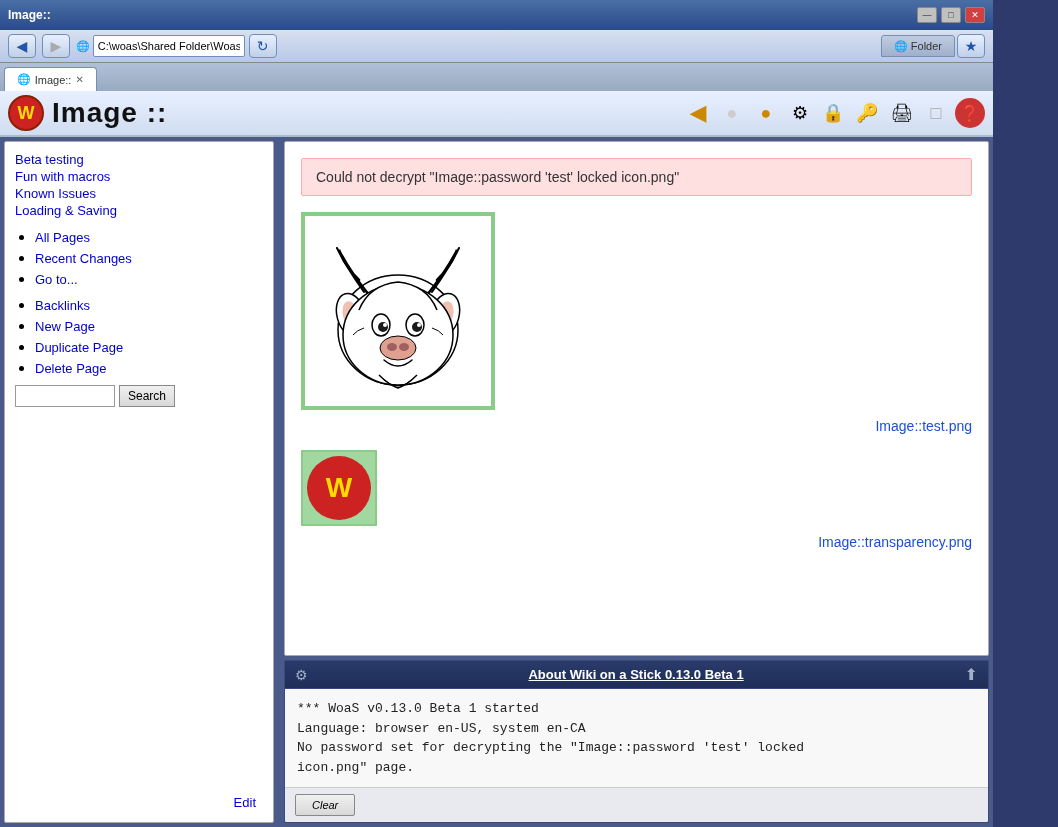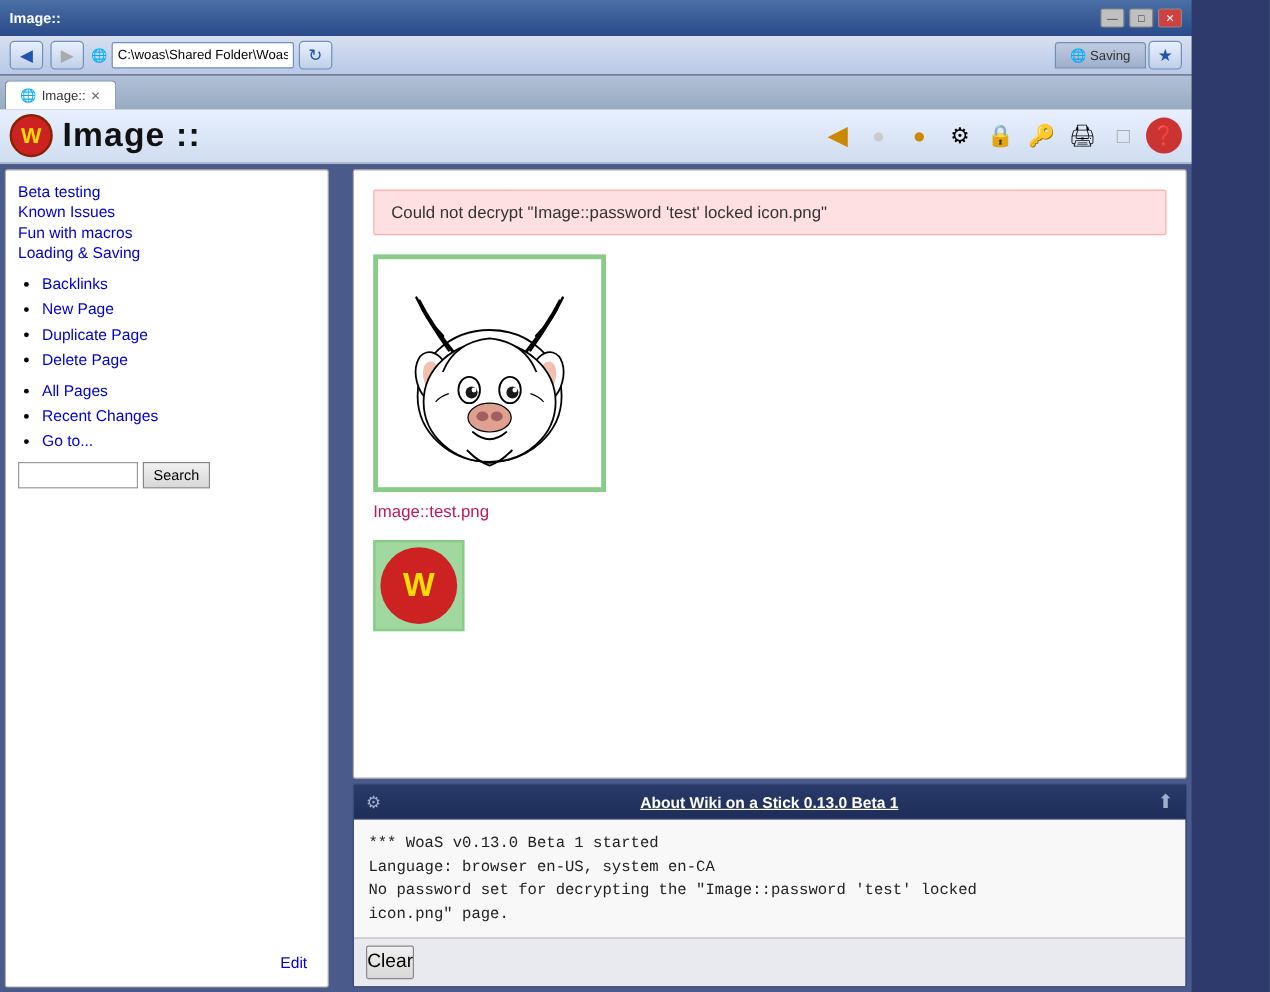--- a/index.html
+++ b/index.html
@@ -146,21 +146,21 @@
       cursor: pointer;
       border-radius: 3px;
     }
 
     
     .main-area {
       display: flex;
       flex: 1;
       overflow: hidden;
       background: #4a5a8a;
-      gap: 20px;
+      gap: 10px;
       padding: 4px;
     }
 
     
     .sidebar {
       width: 270px;
       background: white;
       border: 1px solid #aaa;
       border-radius: 2px;
       padding: 10px;
@@ -237,21 +237,21 @@
       background: white;
       margin-bottom: 8px;
     }
     .gnu-image {
       width: 178px;
       height: 182px;
       background: white;
       position: relative;
       overflow: hidden;
     }
-    .image-caption { font-size: 14px; color: #be185d; font-weight: normal; }
+    .image-caption { font-size: 14px; color: #1d4ed8; font-weight: normal; text-align: right; }
 
     
     .w-logo-block { margin-bottom: 12px; }
     .w-logo-container {
       display: inline-block;
       border: 2px solid #88cc88;
       background: #a0d8a0;
       padding: 4px;
       margin-bottom: 8px;
     }
@@ -293,26 +293,27 @@
       line-height: 1.5;
       border-bottom: 1px solid #ccc;
     }
     .console-footer {
       background: #e8eaf0;
       padding: 6px 10px;
       display: flex;
       gap: 8px;
     }
     .clear-btn {
-      padding: 4px 0;
+      padding: 4px 16px;
       border: 1px solid #888;
       background: linear-gradient(to bottom, #f0f0f0, #d8d8d8);
       cursor: pointer;
-      font-size: 16px;
-      border-radius: 2px;
+      font-size: 11px;
+      border-radius: 2px;
+      font-style: italic;
     }
   </style>
 </head>
 <body>
 
 <div class="window-frame">
 
   <div class="title-bar">
     <span class="title-bar-title">Image::</span>
     <div class="title-bar-controls">
@@ -326,21 +327,21 @@
     <div class="nav-btn">◀</div>
     <div class="nav-btn disabled">▶</div>
     <div class="address-bar-container">
       <div class="address-bar-label">
         <span>🌐</span>
         <input class="address-input" type="text" value="C:\woas\Shared Folder\Woas13Em..." style="">
       </div>
       <div class="nav-btn">↻</div>
     </div>
     <div class="search-area">
-      <div class="search-bar-tab">🌐 Saving</div>
+      <div class="search-bar-tab">🌐 Folder</div>
       <div class="nav-btn">★</div>
     </div>
   </div>
 
   <div class="tab-bar">
     <div class="tab">
       <span>🌐</span>
       <span>Image::</span>
       <span class="tab-close">✕</span>
     </div>
@@ -364,38 +365,38 @@
       <div class="tool-icon" style="color:#aaa;">□</div>
       <div class="tool-icon" style="background:#cc3333;border-radius:50%;color:white;font-size:16px;">❓</div>
     </div>
   </div>
 
   <div class="main-area">
 
     <div class="sidebar">
       <div class="sidebar-section">
         <a>Beta testing</a>
+        <a>Fun with macros</a>
         <a>Known Issues</a>
-        <a>Fun with macros</a>
         <a>Loading &amp; Saving</a>
       </div>
+
+      <ul class="sidebar-list">
+        <li><a>All Pages</a></li>
+        <li><a>Recent Changes</a></li>
+        <li><a>Go to...</a></li>
+      </ul>
 
       <ul class="sidebar-list">
         <li><a>Backlinks</a></li>
         <li><a>New Page</a></li>
         <li><a>Duplicate Page</a></li>
         <li><a>Delete Page</a></li>
       </ul>
 
-      <ul class="sidebar-list">
-        <li><a>All Pages</a></li>
-        <li><a>Recent Changes</a></li>
-        <li><a>Go to...</a></li>
-      </ul>
-
       <div class="search-box">
         <input class="search-input" type="text" style="">
         <button class="search-btn">Search</button>
       </div>
 
       <a class="edit-link">Edit</a>
     </div>
 
     <div class="content-wrapper">
 
@@ -450,20 +451,21 @@
           </div>
           <div class="image-caption">Image::test.png</div>
         </div>
 
         <div class="w-logo-block">
           <div class="w-logo-container">
             <div class="w-logo-img">
               <span>W</span>
             </div>
           </div>
+          <div class="image-caption">Image::transparency.png</div>
         </div>
 
       </div>
 
       <div class="console-panel">
         <div class="console-header">
           <span class="console-gear">⚙</span>
           <span class="console-title">About Wiki on a Stick 0.13.0 Beta 1</span>
           <span class="console-up">⬆</span>
         </div>

